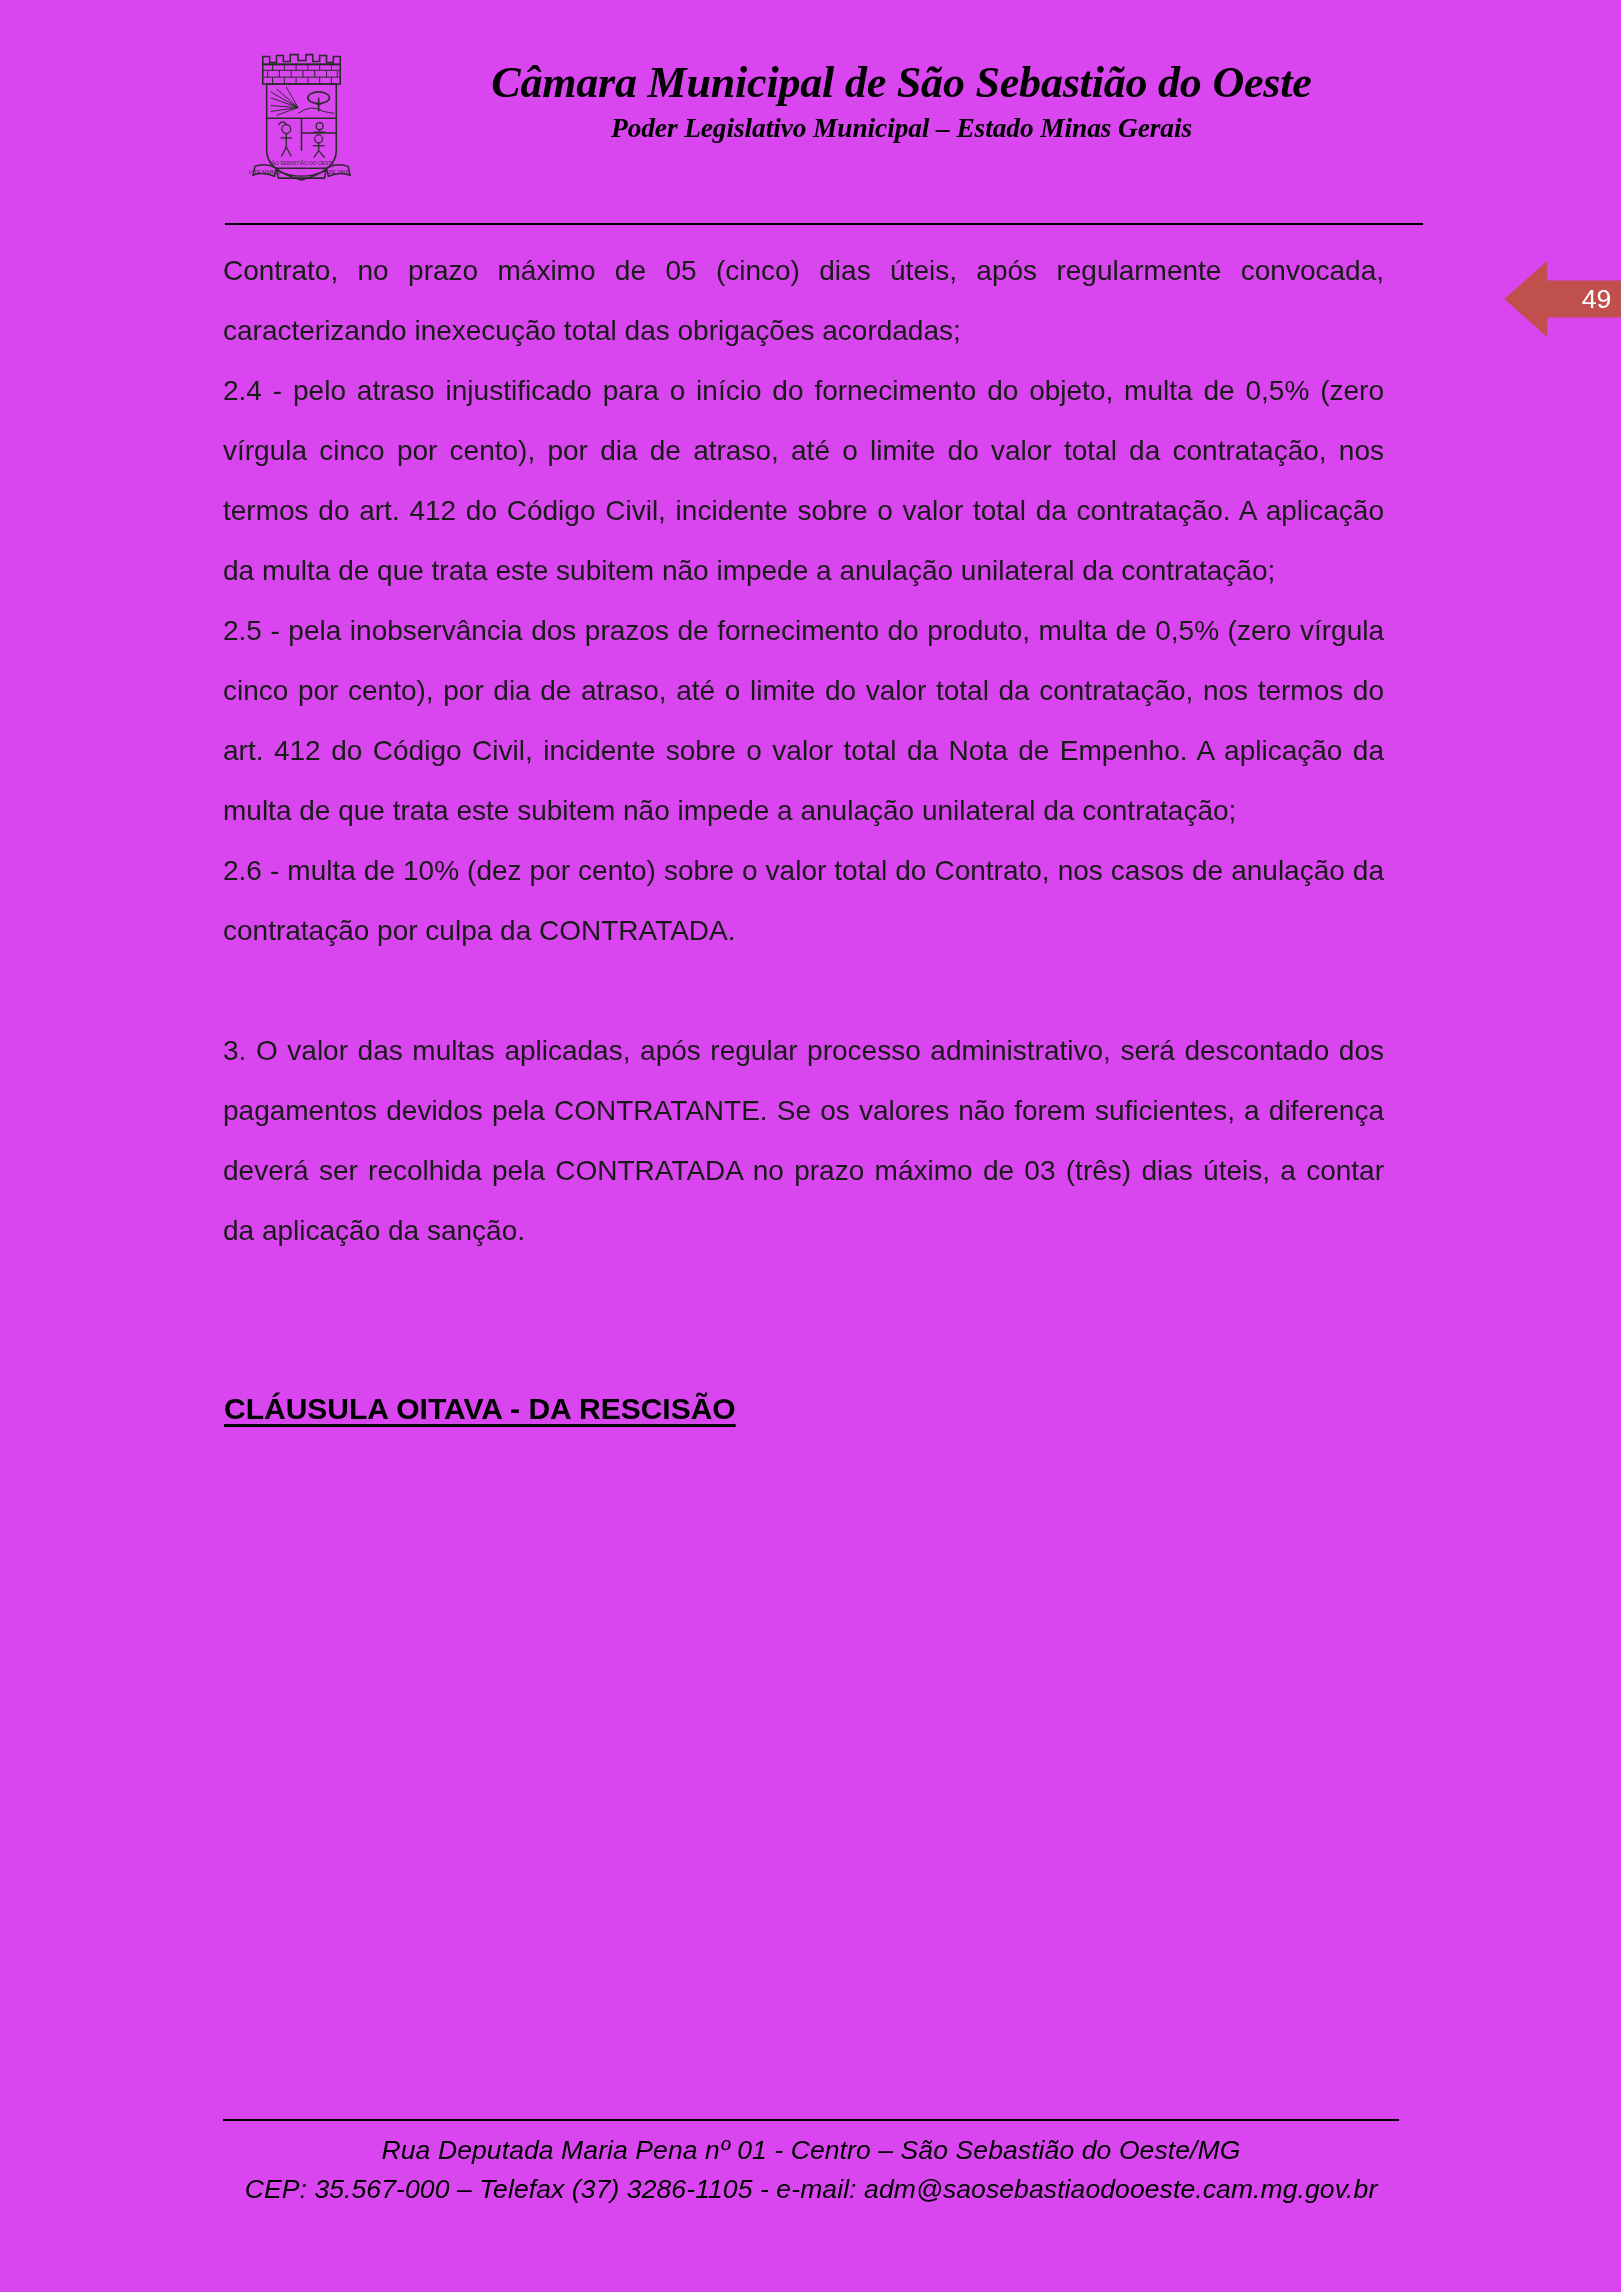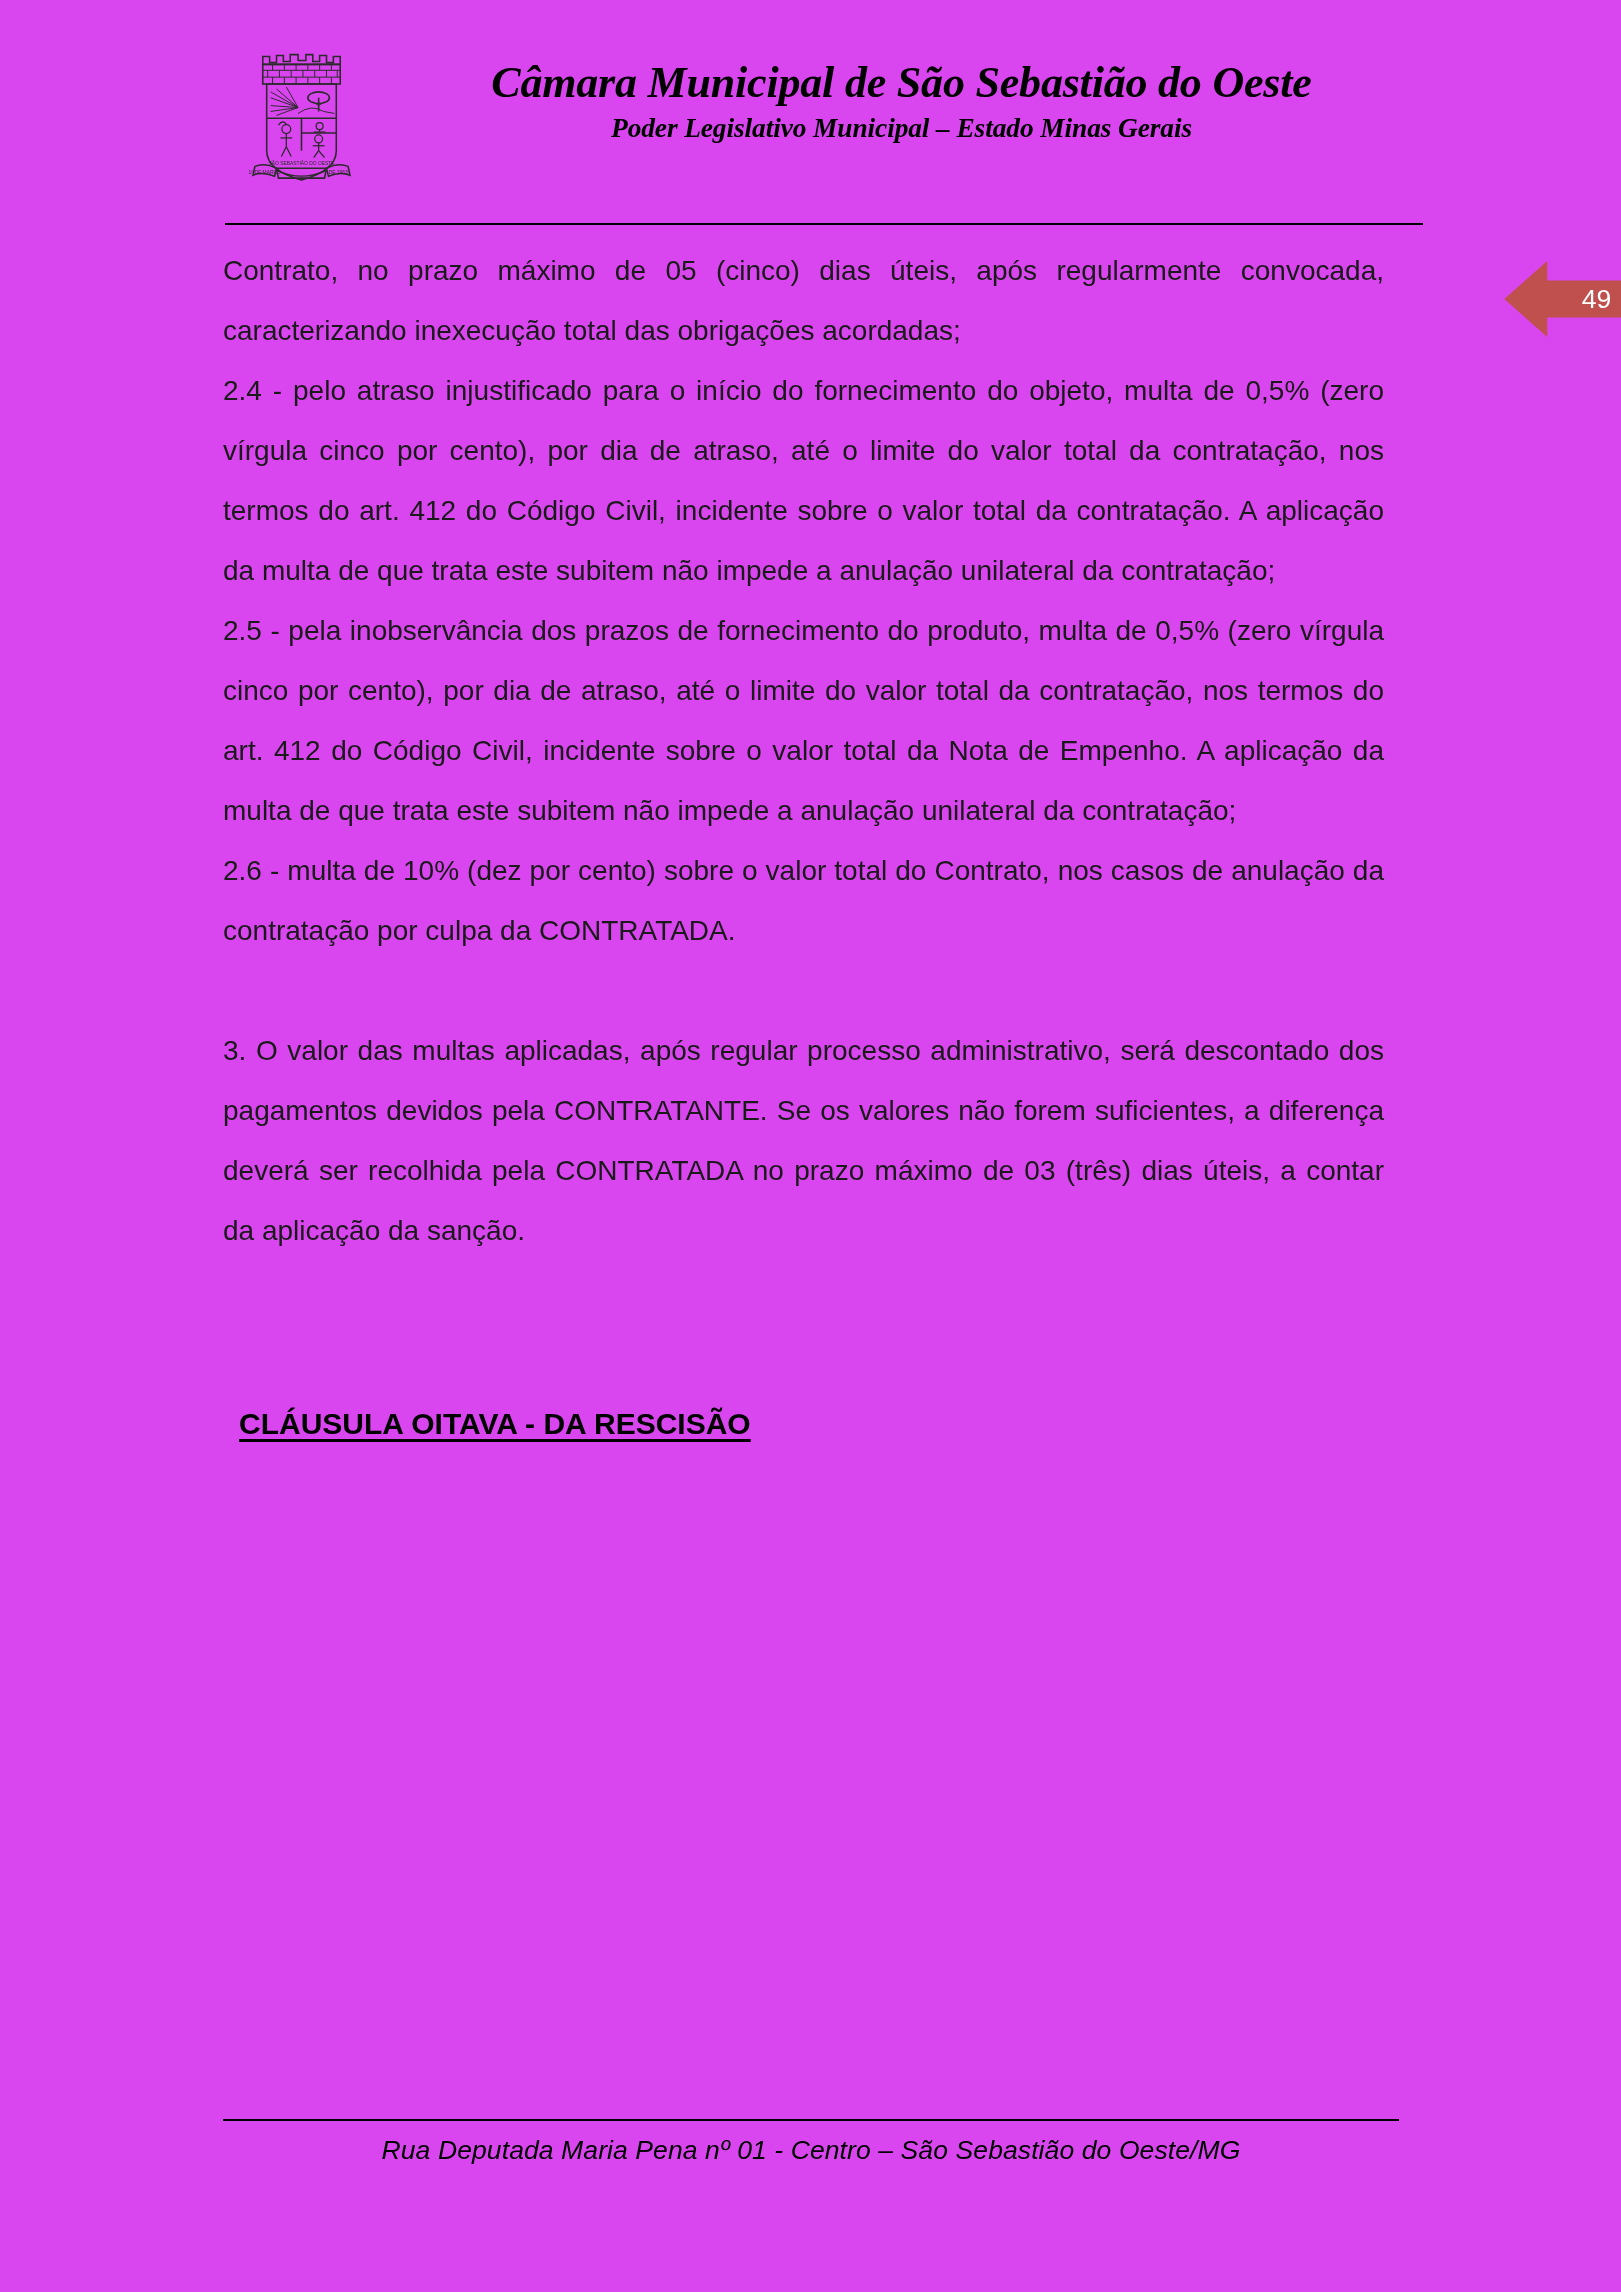--- a/index.html
+++ b/index.html
@@ -122,21 +122,21 @@
   .gap-md { height: 57px; }
 
   .clause-heading {
     font-family: "Liberation Sans", sans-serif;
     font-size: 30px;
     line-height: 60px;
     font-weight: bold;
     text-decoration: underline;
     text-underline-offset: 4.9px;
     text-decoration-thickness: 2.9px;
-    margin: 16px;
+    margin: 1px;
     color: #000000;
   }
 
   
   .footer-rule {
     position: absolute;
     left: 223px;
     top: 2119px;
     width: 1176px;
     height: 0;
@@ -256,16 +256,17 @@
     <div class="gap-lg"></div>
     <p class="para">3. O valor das multas aplicadas, após regular processo administrativo, será descontado dos pagamentos devidos pela CONTRATANTE. Se os valores não forem suficientes, a diferença deverá ser recolhida pela CONTRATADA no prazo máximo de 03 (três) dias úteis, a contar da aplicação da sanção.</p>
     <div class="gap-lg"></div>
     <div class="gap-md"></div>
     <p class="clause-heading">CLÁUSULA OITAVA - DA RESCISÃO</p>
   </div>
 
   <div class="footer-rule"></div>
   <div class="footer">
     <div class="footer-line">Rua Deputada Maria Pena nº 01 - Centro – São Sebastião do Oeste/MG</div>
+    <div class="footer-line">CEP: 35.567-000 – Telefax (37) 3286-1105 - e-mail: adm@saosebastiaodooeste.cam.mg.gov.br</div>
   </div>
 
 </div>
 
 
 </body></html>

